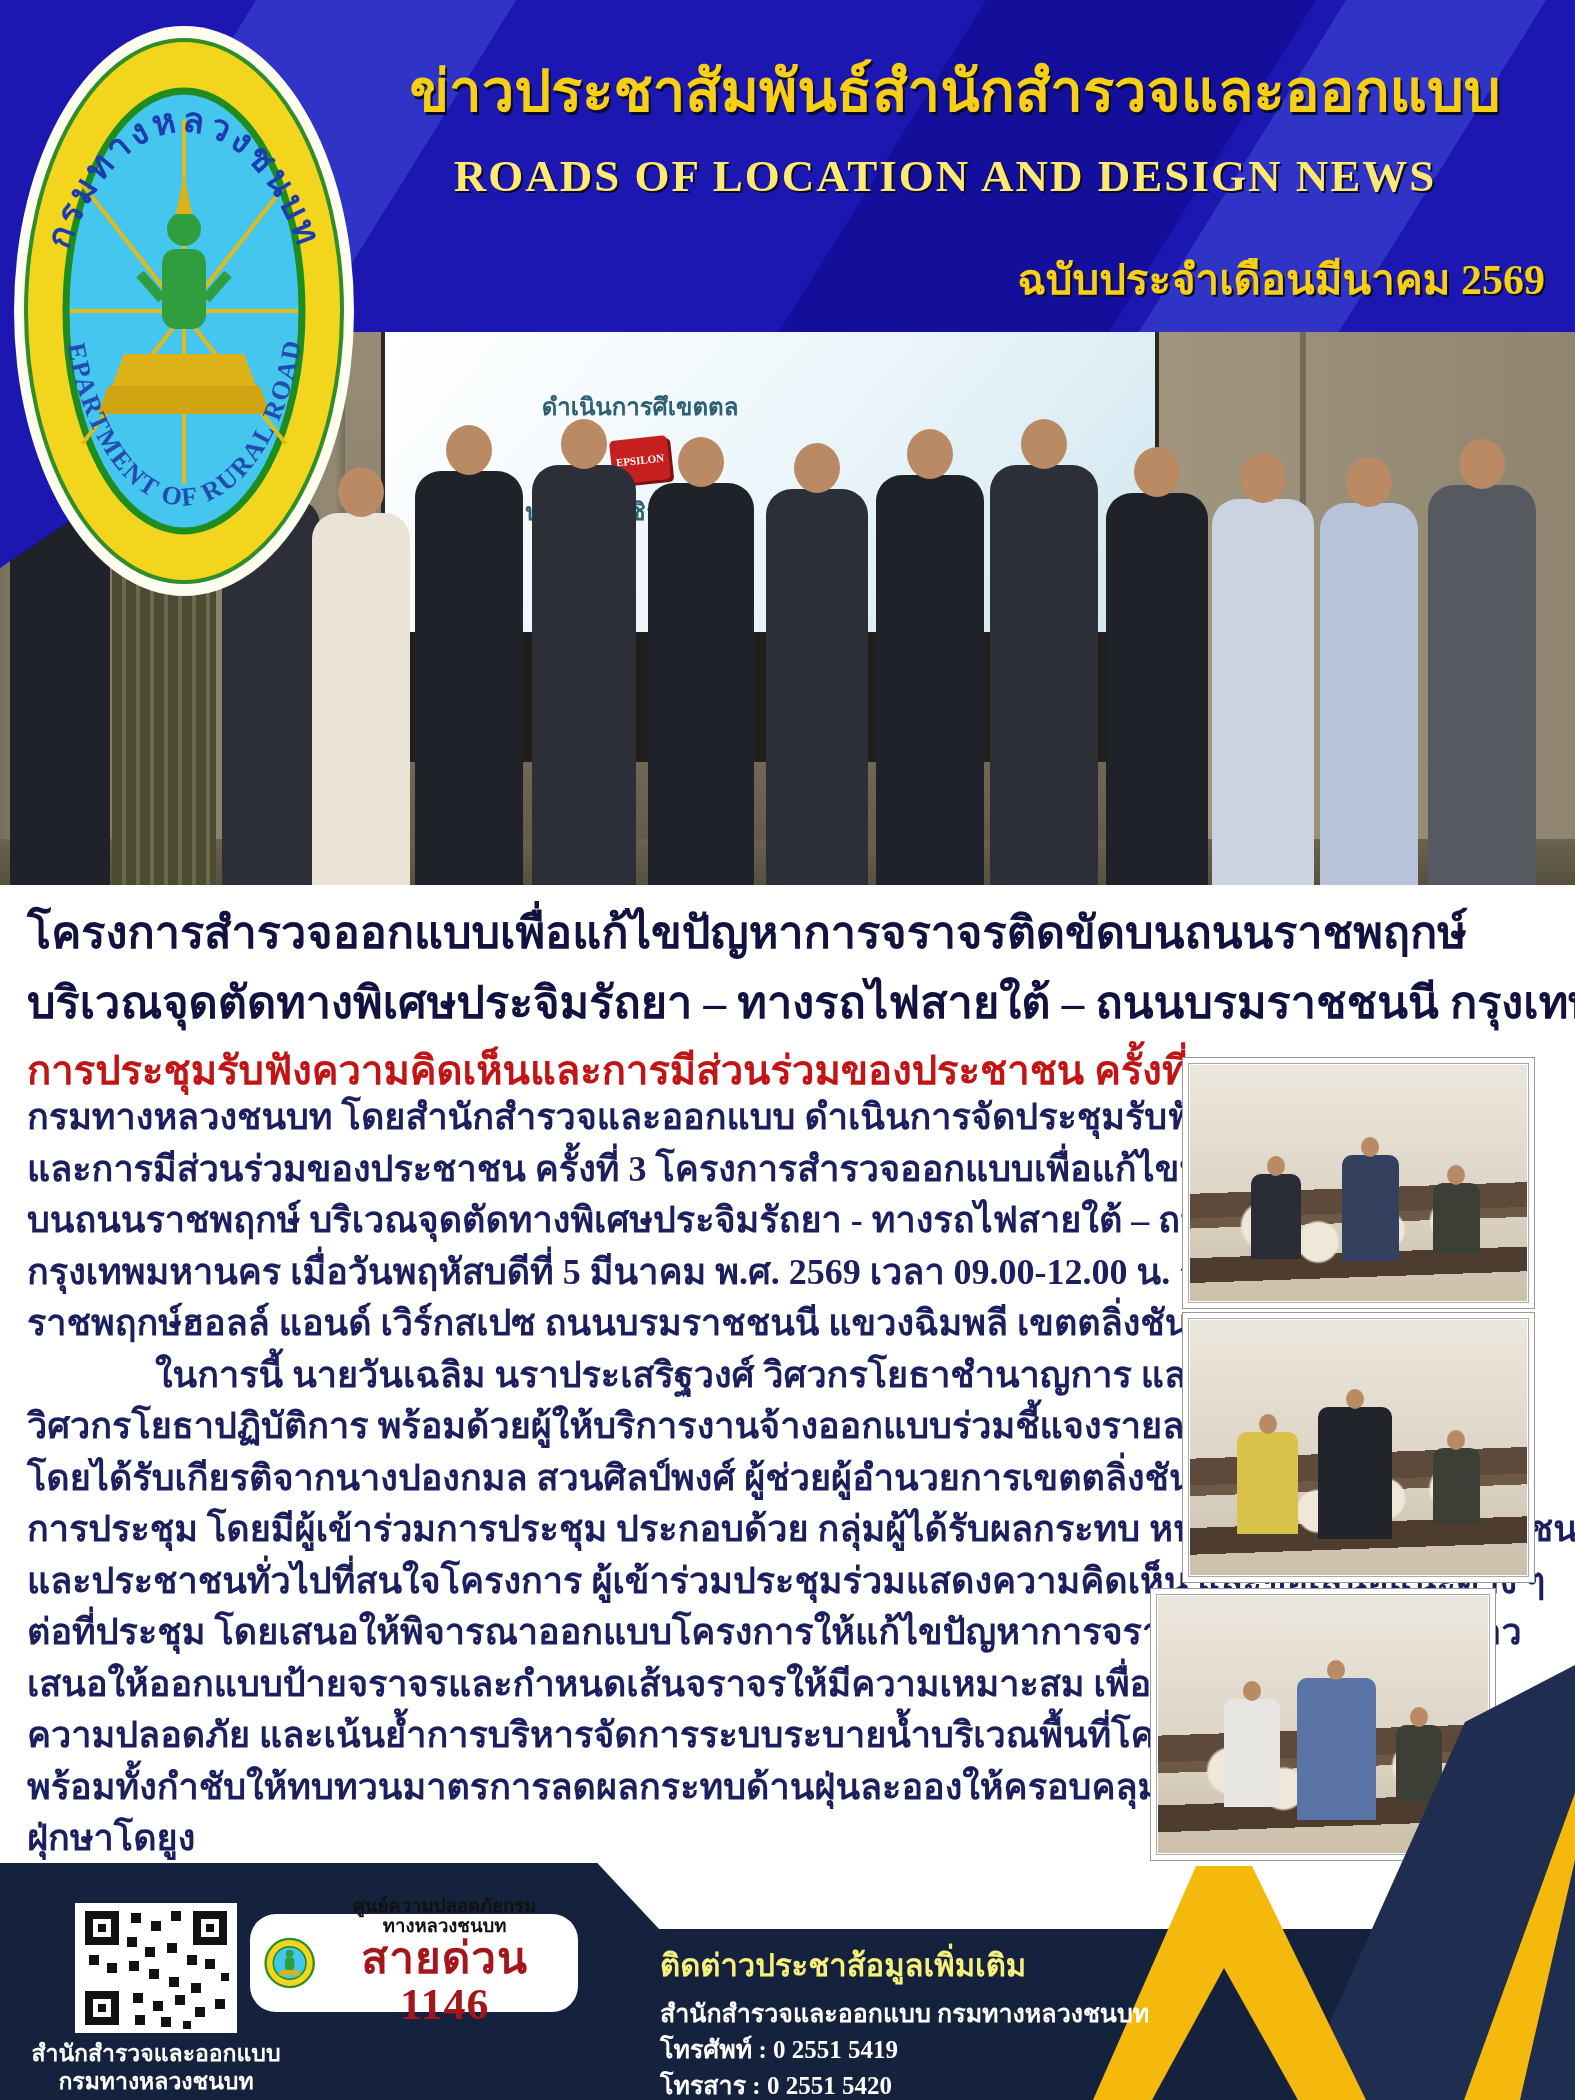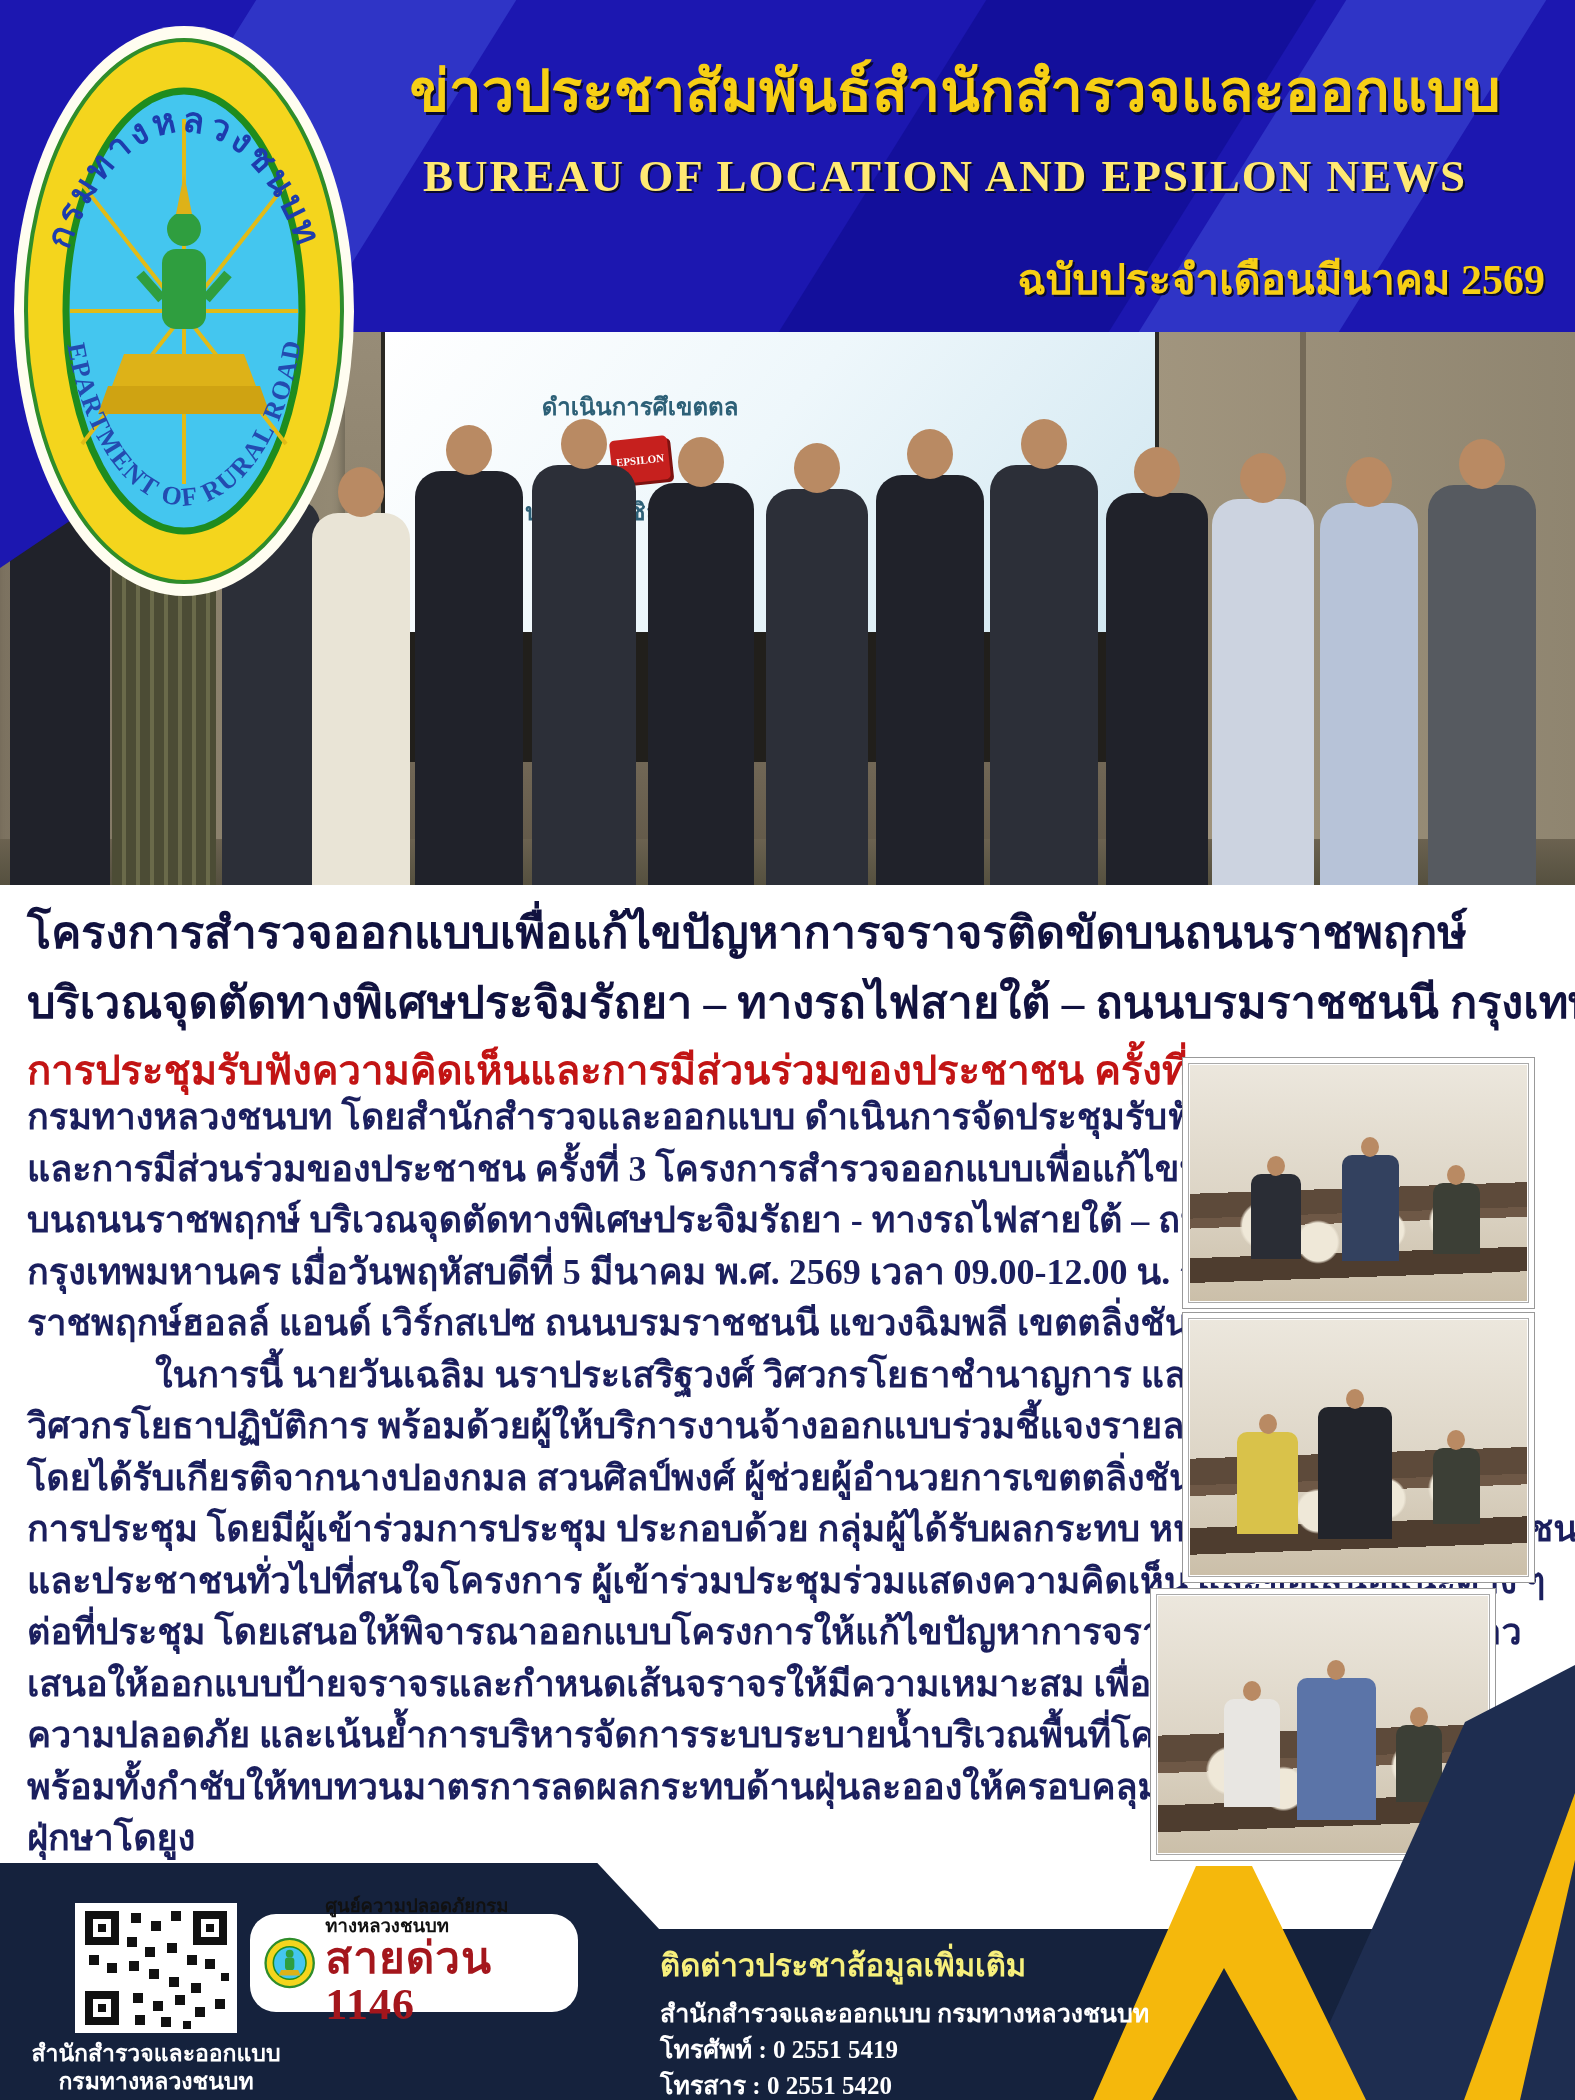--- a/index.html
+++ b/index.html
@@ -83,40 +83,40 @@
   .footer-band{left:0;top:1929px;width:1575px;height:171px;background:#15223d;z-index:2;}
   .footer-notch{left:0;top:1863px;width:660px;height:67px;background:#15223d;
       clip-path:polygon(0 0,90.5% 0,100% 100%,0 100%);z-index:2;}
   .decor-svg{left:0;top:0;z-index:2;pointer-events:none;}
 
   .qr-tile{left:75px;top:1903px;width:162px;height:130px;background:#fff;border-radius:4px;z-index:4;}
   .qr-cap{left:30px;top:2040px;width:252px;text-align:center;color:#fff;font-size:23px;font-weight:700;
       line-height:28px;z-index:4;}
   .pill{left:250px;top:1914px;width:328px;height:98px;background:#fff;border-radius:26px;z-index:4;
       display:flex;align-items:center;padding:0 14px;box-sizing:border-box;gap:10px;}
-  .pill-text{display:flex;flex-direction:column;line-height:1.05;}
+  .pill-text{display:flex;flex-direction:column;line-height:1.05;text-align:center;}
   .pill-l1{font-size:18.5px;font-weight:700;color:#111;}
   .pill-l2{font-size:44px;font-weight:800;color:#a4161c;letter-spacing:1px;}
   .contact{left:660px;top:1940px;width:560px;z-index:4;}
   .c-head{font-size:31px;font-weight:800;color:#f7f07c;margin-bottom:10px;}
   .c-line{font-size:25px;font-weight:600;color:#ffffff;line-height:28px;margin-bottom:8px;}
 </style>
 </head>
 <body>
 
 <div id="page">
 
   <div class="abs header">
     <div class="hstripe hs1"></div>
     <div class="hstripe hs2"></div>
     <div class="hstripe hs3"></div>
   </div>
   <div class="abs header-tri"></div>
   <div class="abs title-th">ข่าวประชาสัมพันธ์สำนักสำรวจและออกแบบ</div>
-  <div class="abs title-en">BUREAU OF LOCATION AND EPSILON NEWS</div>
+  <div class="abs title-en">ROADS OF LOCATION AND DESIGN NEWS</div>
   <div class="abs issue">ฉบับประจำเดือนมีนาคม 2569</div>
 
   <div class="abs logo-badge">
     <svg width="345" height="575" viewBox="0 0 345 575">
       <defs>
         <path id="arcTop" d="M 38 315 A 136 250 0 0 1 306 315" fill="none"></path>
         <path id="arcBot" d="M 55 318 A 122 228 0 0 0 289 318" fill="none"></path>
       </defs>
       <ellipse cx="172" cy="287" rx="170" ry="285" fill="#fffdf0"></ellipse>
       <ellipse cx="172" cy="287" rx="158" ry="271" fill="#f4d51d" stroke="#2f8d2a" stroke-width="4"></ellipse>

